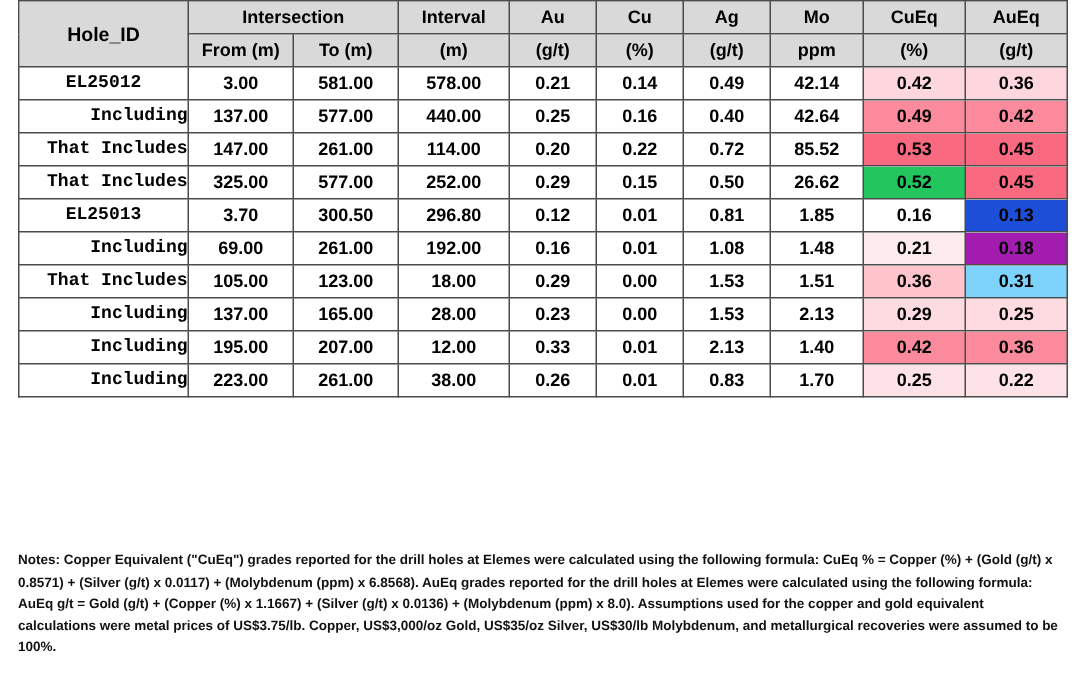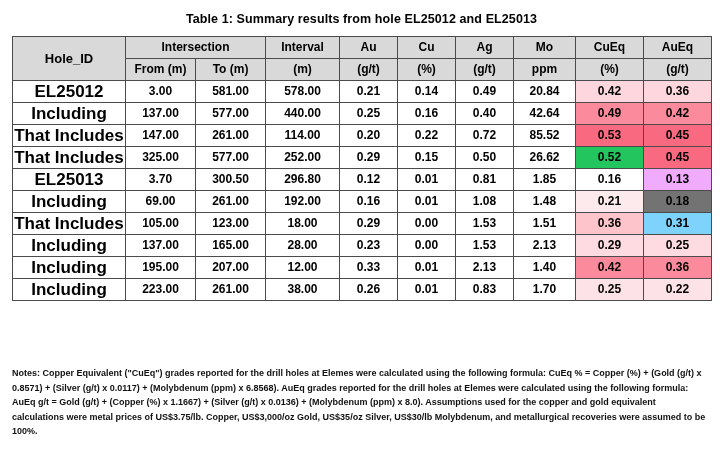--- a/index.html
+++ b/index.html
@@ -58,24 +58,25 @@
   }
   .col-from, .col-to { width: 70px; }
   .col-interval { width: 74px; }
   .col-au, .col-cu, .col-ag { width: 58px; }
   .col-mo { width: 62px; }
   .col-cueq, .col-aueq { width: 68px; }
 
   td.hole-id {
     text-align: left;
     padding-left: 6px;
-    font-size: 17px;
+    font-size: 12px;
+    font-family: Liberation Mono, monospace;
   }
   td.hole-id.indent {
-    text-align: center;
+    text-align: right;
     padding-left: 0;
     font-weight: bold;
   }
   td.hole-id.top {
     font-weight: bold;
   }
   .cueq-cell, .aueq-cell {
     font-weight: bold;
     margin-left: 23px;
   }
@@ -89,21 +90,20 @@
     font-weight: bold;
     text-align: left;
     color: #111;
   }
 </style>
 </head>
 <body>
 
 <div class="page">
 
-  <div class="title">Table 1: Summary results from hole EL25012 and EL25013</div>
 
   <div class="table-wrap">
     <table class="results">
       <colgroup>
         <col class="col-hole">
         <col class="col-from">
         <col class="col-to">
         <col class="col-interval">
         <col class="col-au">
         <col class="col-cu">
@@ -138,21 +138,21 @@
       </thead>
       <tbody id="table-body">
           <tr>
             <td class="hole-id top">EL25012</td>
             <td>3.00</td>
             <td>581.00</td>
             <td>578.00</td>
             <td>0.21</td>
             <td>0.14</td>
             <td>0.49</td>
-            <td>20.84</td>
+            <td>42.14</td>
             <td class="cueq-cell" style="background: rgb(253, 215, 221);">0.42</td>
             <td class="aueq-cell" style="background: rgb(253, 215, 221);">0.36</td>
           </tr>
           <tr>
             <td class="hole-id indent">Including</td>
             <td>137.00</td>
             <td>577.00</td>
             <td>440.00</td>
             <td>0.25</td>
             <td>0.16</td>
@@ -188,33 +188,33 @@
           <tr>
             <td class="hole-id top">EL25013</td>
             <td>3.70</td>
             <td>300.50</td>
             <td>296.80</td>
             <td>0.12</td>
             <td>0.01</td>
             <td>0.81</td>
             <td>1.85</td>
             <td class="cueq-cell" style="background: rgb(255, 255, 255);">0.16</td>
-            <td class="aueq-cell" style="background: #f0abfc;">0.13</td>
+            <td class="aueq-cell" style="background: #1d4ed8;">0.13</td>
           </tr>
           <tr>
             <td class="hole-id indent">Including</td>
             <td>69.00</td>
             <td>261.00</td>
             <td>192.00</td>
             <td>0.16</td>
             <td>0.01</td>
             <td>1.08</td>
             <td>1.48</td>
             <td class="cueq-cell" style="background: rgb(253, 234, 237);">0.21</td>
-            <td class="aueq-cell" style="background: #737373;">0.18</td>
+            <td class="aueq-cell" style="background: #a21caf;">0.18</td>
           </tr>
           <tr>
             <td class="hole-id indent">That Includes</td>
             <td>105.00</td>
             <td>123.00</td>
             <td>18.00</td>
             <td>0.29</td>
             <td>0.00</td>
             <td>1.53</td>
             <td>1.51</td>

